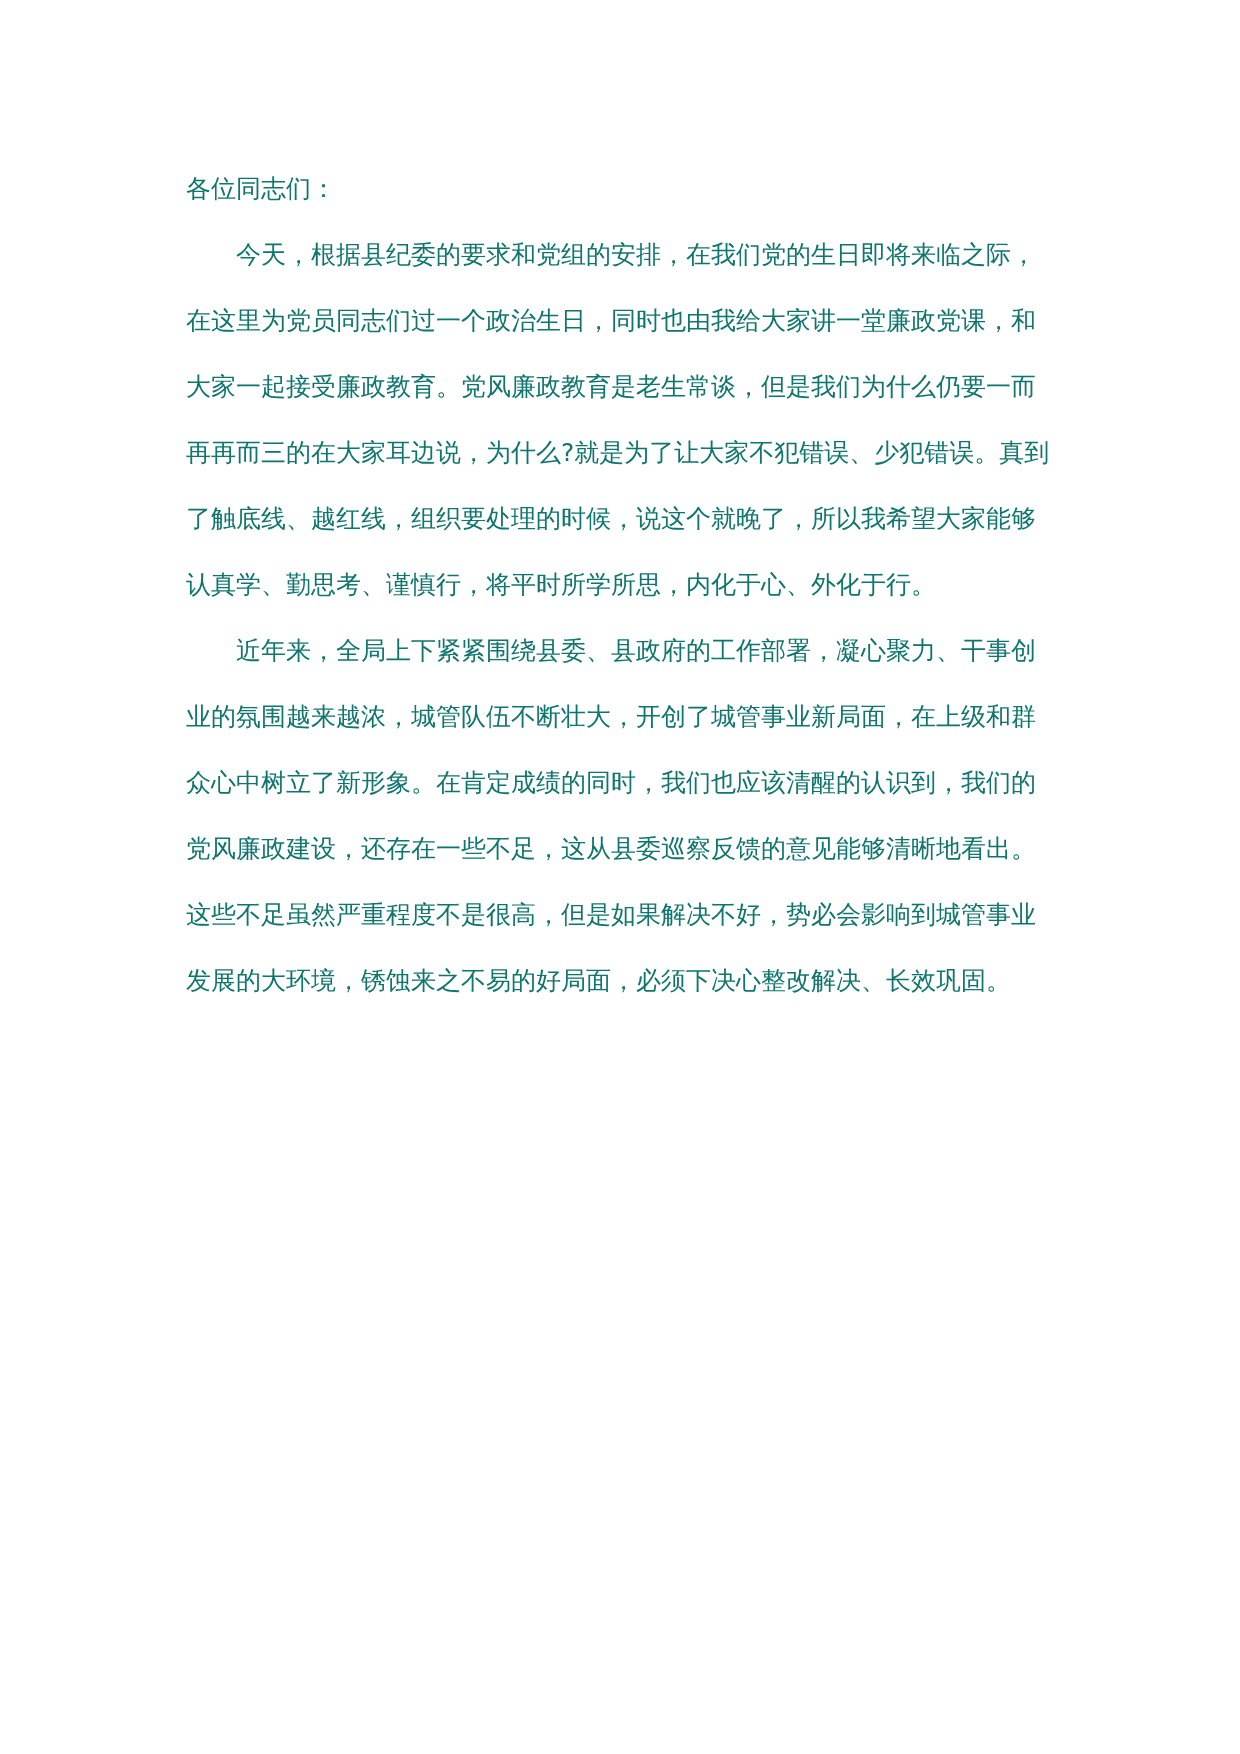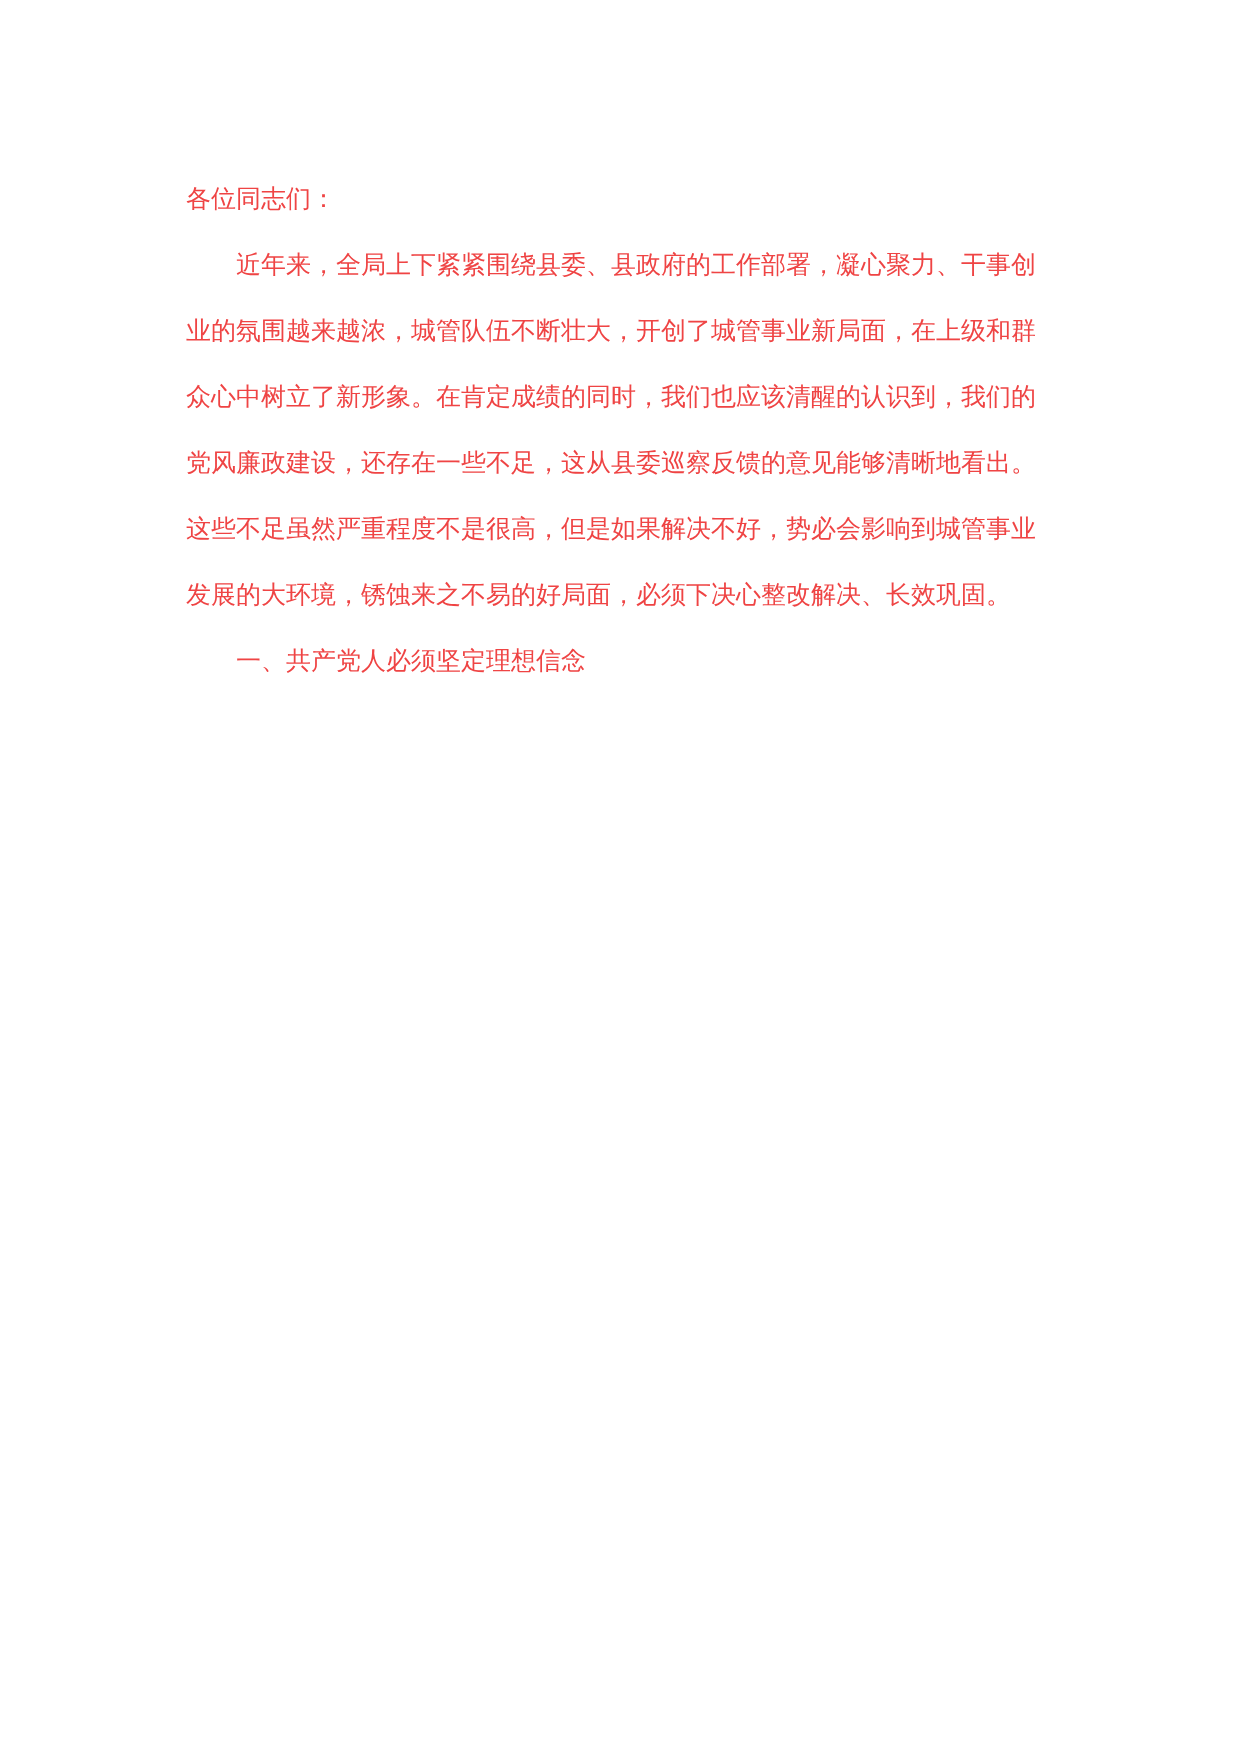--- a/index.html
+++ b/index.html
@@ -10,23 +10,23 @@
       width: 1240px;
       height: 1754px;
       background: #ffffff;
       position: relative;
       font-family: "DejaVu Sans", "Liberation Sans", sans-serif;
       overflow: hidden;
     }
     .doc-content {
       position: absolute;
       left: 186px;
-      top: 166px;
+      top: 156px;
       width: 880px;
-      color: #ef4444;
+      color: #0f766e;
       font-size: 25px;
       line-height: 66px;
       letter-spacing: 0;
     }
     .doc-content p {
       margin: 0;
       padding: 0;
       white-space: pre-line; 
       text-align: left;
     }
@@ -37,23 +37,28 @@
       text-indent: 2em;
       font-weight: normal;
     }
   </style>
 </head>
 <body>
 
 <div class="doc-content">
   <p class="para salutation">各位同志们：</p>
 
+  <p class="para indent">今天，根据县纪委的要求和党组的安排，在我们党的生日即将来临之际，
+在这里为党员同志们过一个政治生日，同时也由我给大家讲一堂廉政党课，和
+大家一起接受廉政教育。党风廉政教育是老生常谈，但是我们为什么仍要一而
+再再而三的在大家耳边说，为什么?就是为了让大家不犯错误、少犯错误。真到
+了触底线、越红线，组织要处理的时候，说这个就晚了，所以我希望大家能够
+认真学、勤思考、谨慎行，将平时所学所思，内化于心、外化于行。</p>
 
   <p class="para indent">近年来，全局上下紧紧围绕县委、县政府的工作部署，凝心聚力、干事创
 业的氛围越来越浓，城管队伍不断壮大，开创了城管事业新局面，在上级和群
 众心中树立了新形象。在肯定成绩的同时，我们也应该清醒的认识到，我们的
 党风廉政建设，还存在一些不足，这从县委巡察反馈的意见能够清晰地看出。
 这些不足虽然严重程度不是很高，但是如果解决不好，势必会影响到城管事业
 发展的大环境，锈蚀来之不易的好局面，必须下决心整改解决、长效巩固。</p>
 
 
-  <p class="para heading">一、共产党人必须坚定理想信念</p>
 </div>
 
 </body></html>

